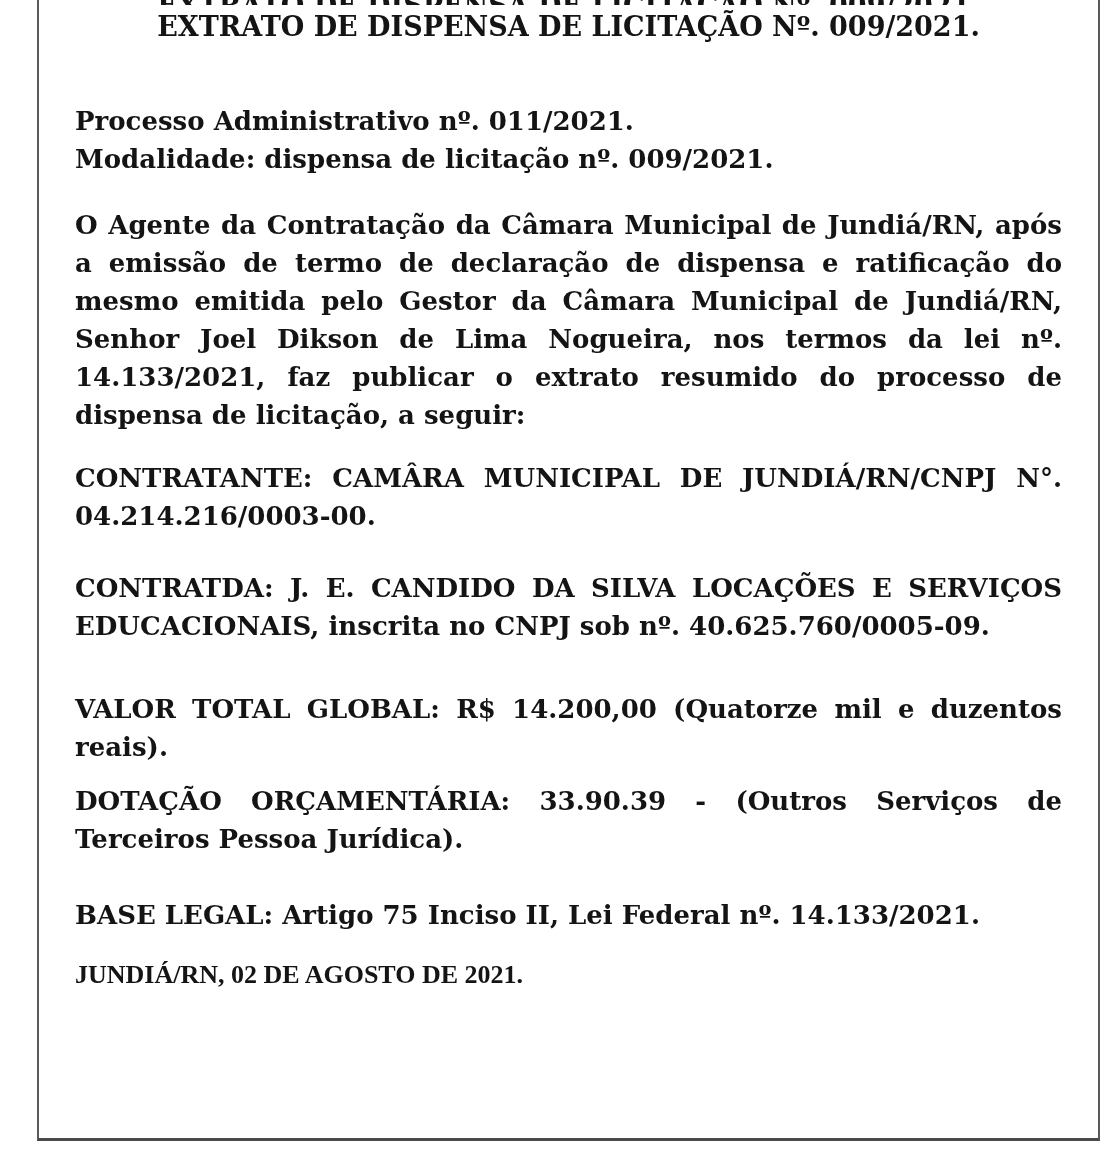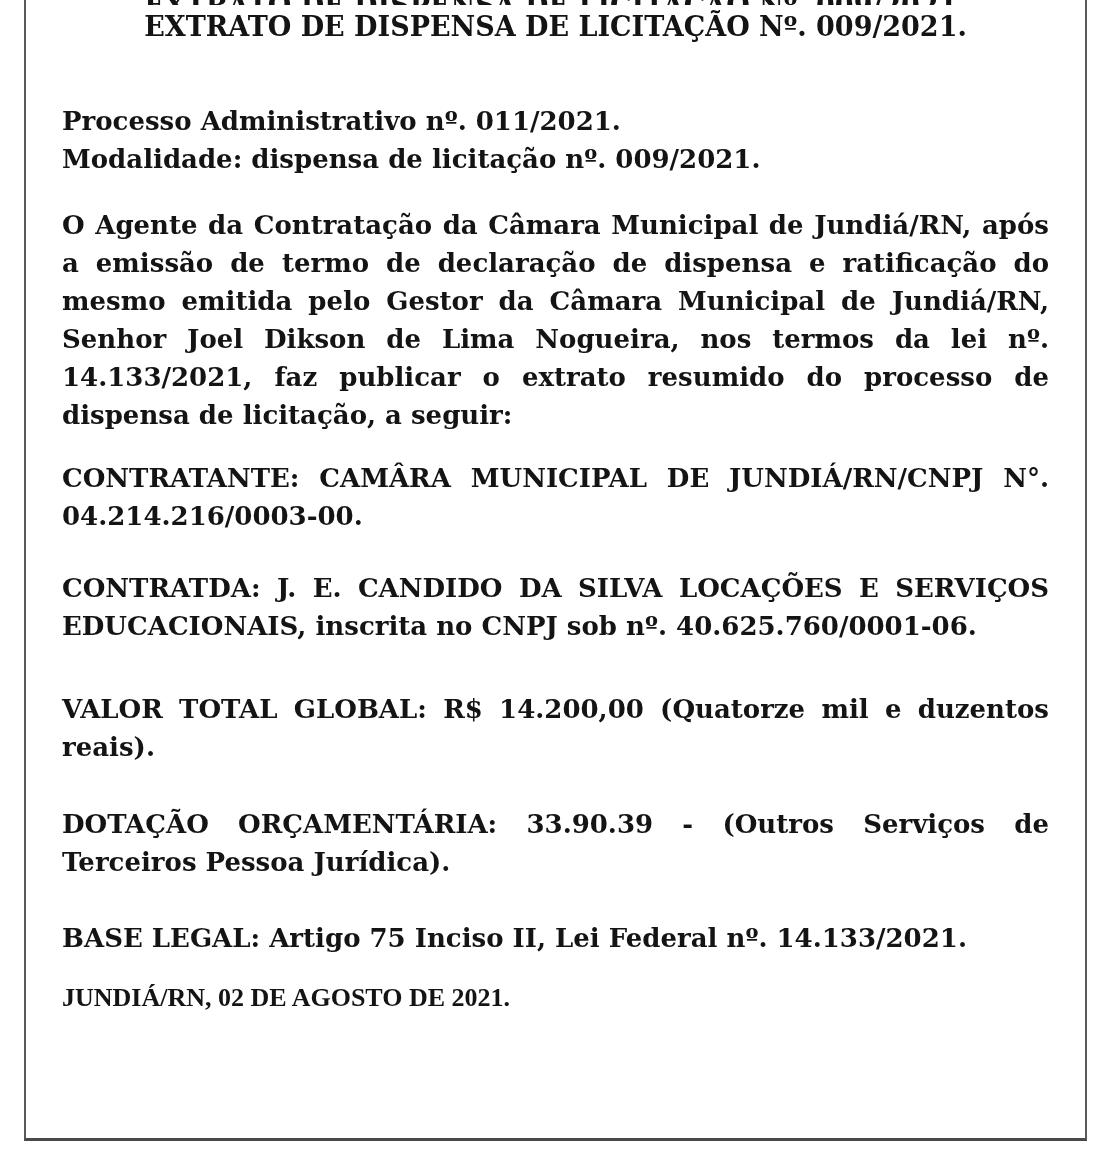--- a/index.html
+++ b/index.html
@@ -12,21 +12,21 @@
   }
   .page {
     position: relative;
     width: 1117px;
     height: 1165px;
     background: #ffffff;
     overflow: hidden;
   }
   .frame {
     position: absolute;
-    left: 24px;
+    left: 37px;
     top: 0;
     width: 1059px;
     height: 1138px;
     border-left: 2px solid #595959;
     border-right: 2px solid #595959;
     border-bottom: 3px solid #4a4a4a;
     background: #ffffff;
     overflow: hidden;
   }
   .content {
@@ -65,21 +65,21 @@
     font-weight: 700;
   }
   p { margin: 0; }
   .just { text-align: justify; }
   .intro       { margin-top: 56px; }
   .preamble    { margin-top: 28px; }
   .objeto      { margin-top: 20px; }
   .contratante { margin-top: 25px; }
   .contratada  { margin-top: 34px; }
   .valor       { margin-top: 45px; }
-  .dotacao     { margin-top: 39px; }
+  .dotacao     { margin-top: 16px; }
   .base        { margin-top: 38px; }
   .date        { margin-top: 22px; font-family: Liberation Serif, serif; }
 </style>
 </head>
 <body>
 
 <div class="page">
   <div class="frame">
 
     <div class="artifact">
@@ -90,21 +90,21 @@
 
       <h1 class="title">EXTRATO DE DISPENSA DE LICITAÇÃO Nº. 009/2021.</h1>
 
       <p class="intro"><span>Processo Administrativo nº. 011/2021.</span><br><span>Modalidade: dispensa de licitação nº. 009/2021.</span></p>
 
       <p class="preamble just">O Agente da Contratação da Câmara Municipal de Jundiá/RN, após a emissão de termo de declaração de dispensa e ratificação do mesmo emitida pelo Gestor da Câmara Municipal de Jundiá/RN, Senhor Joel Dikson de Lima Nogueira, nos termos da lei nº. 14.133/2021, faz publicar o extrato resumido do processo de dispensa de licitação, a seguir:</p>
 
 
       <p class="contratante just">CONTRATANTE: CAMÂRA MUNICIPAL DE JUNDIÁ/RN/CNPJ N°. 04.214.216/0003-00.</p>
 
-      <p class="contratada just">CONTRATDA: J. E. CANDIDO DA SILVA LOCAÇÕES E SERVIÇOS EDUCACIONAIS, inscrita no CNPJ sob nº. 40.625.760/0001-06.</p>
+      <p class="contratada just">CONTRATDA: J. E. CANDIDO DA SILVA LOCAÇÕES E SERVIÇOS EDUCACIONAIS, inscrita no CNPJ sob nº. 40.625.760/0005-09.</p>
 
       <p class="valor just">VALOR TOTAL GLOBAL: R$ 14.200,00 (Quatorze mil e duzentos reais).</p>
 
       <p class="dotacao just">DOTAÇÃO ORÇAMENTÁRIA: 33.90.39 - (Outros Serviços de Terceiros Pessoa Jurídica).</p>
 
       <p class="base">BASE LEGAL: Artigo 75 Inciso II, Lei Federal nº. 14.133/2021.</p>
 
       <p class="date">JUNDIÁ/RN, 02 DE AGOSTO DE 2021.</p>
 
     </div>

